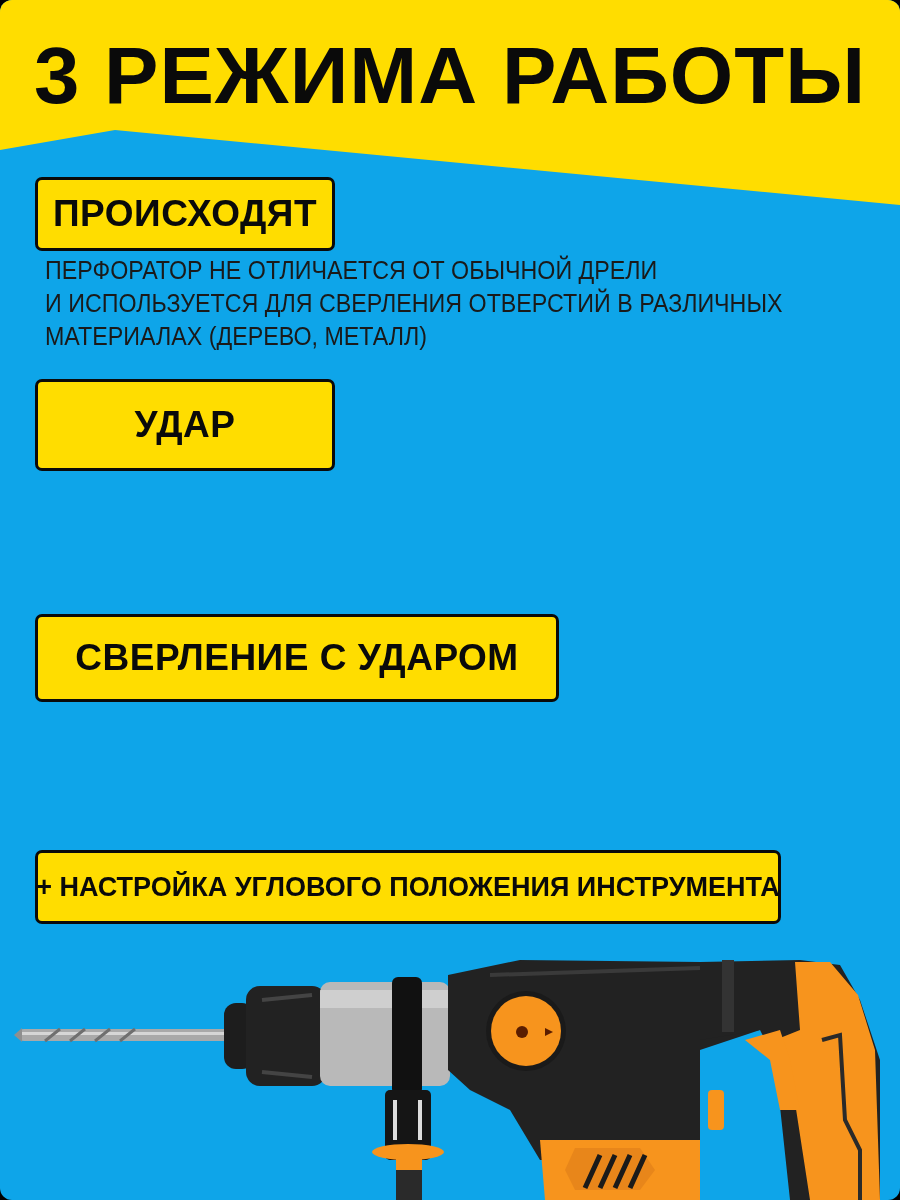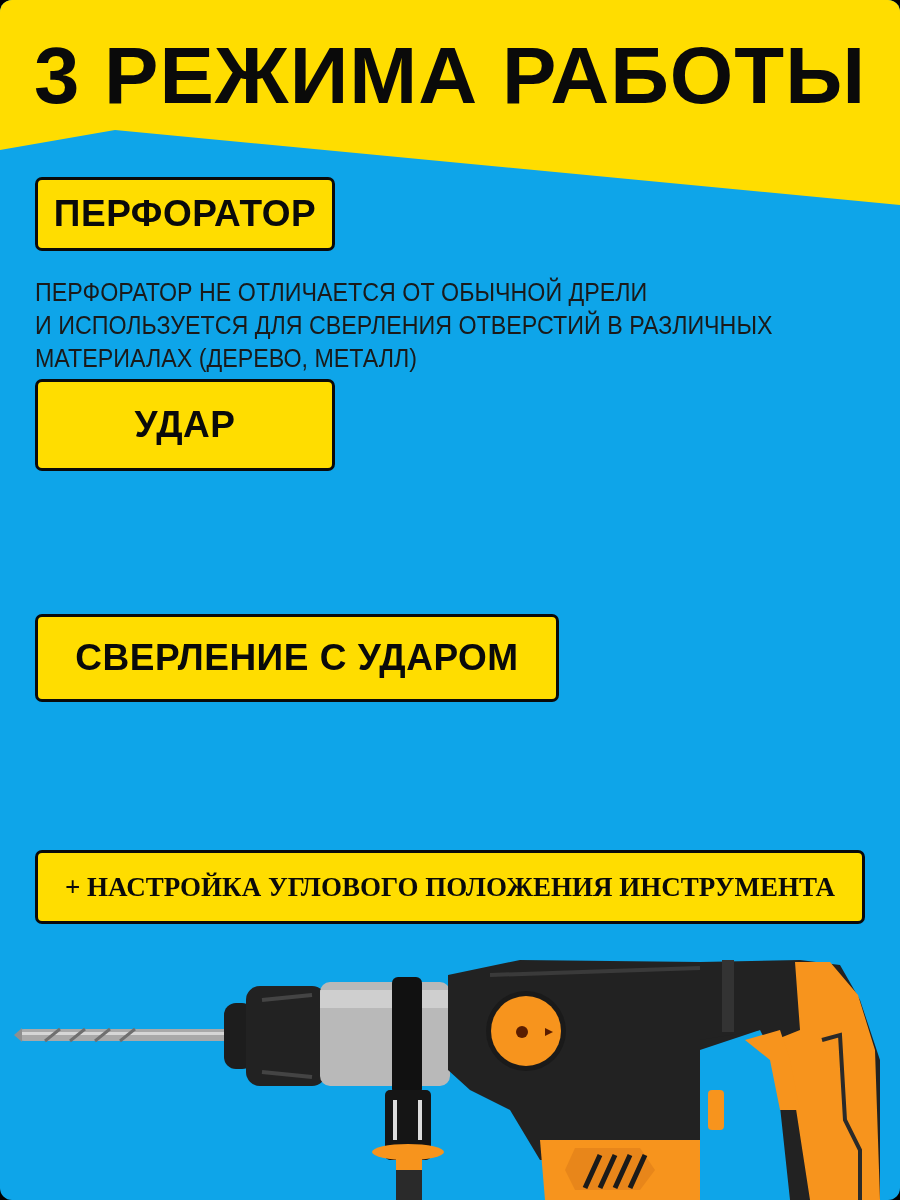--- a/index.html
+++ b/index.html
@@ -27,37 +27,37 @@
       font-size: 37px; color: #0a0a0a; letter-spacing: 0.5px;
     }
     .desc {
       position: absolute; left: 35px; width: 840px;
       font-family: "Liberation Sans", sans-serif; font-weight: 400;
       font-size: 25px; line-height: 33px; color: #1a1a1a;
       letter-spacing: 0;
     }
     .desc div { white-space: nowrap; transform-origin: left; transform: scaleX(0.93); }
     .footer-label {
-      position: absolute; left: 35px; top: 850px; width: 830px; height: 74px;
+      position: absolute; left: 35px; top: 850px; width: 746px; height: 74px;
       background: #FFDD00; border: 3px solid #0a0a0a; border-radius: 7px; box-sizing: border-box;
       display: flex; align-items: center; justify-content: center;
-      font-family: Liberation Serif, serif; font-weight: 700;
+      font-family: Liberation Sans, sans-serif; font-weight: 700;
       font-size: 27px; color: #0a0a0a; white-space: nowrap;
     }
     .drill { position: absolute; left: 0; top: 930px; width: 900px; height: 270px; }
   </style>
 </head>
 <body>
 
 <div class="card">
   <div class="banner"></div>
   <div class="title">3 РЕЖИМА РАБОТЫ</div>
 
-  <div class="label" style="left:35px; top:177px; width:300px; height:74px;">ПЕРФОРАТОР</div>
-  <div class="desc" style="top:276px;">
+  <div class="label" style="left:35px; top:177px; width:300px; height:74px;">ПРОИСХОДЯТ</div>
+  <div class="desc" style="top:254px;margin-left:10px;">
     <div>ПЕРФОРАТОР НЕ ОТЛИЧАЕТСЯ ОТ ОБЫЧНОЙ ДРЕЛИ</div>
     <div>И ИСПОЛЬЗУЕТСЯ ДЛЯ СВЕРЛЕНИЯ ОТВЕРСТИЙ В РАЗЛИЧНЫХ</div>
     <div>МАТЕРИАЛАХ (ДЕРЕВО, МЕТАЛЛ)</div>
   </div>
 
   <div class="label" style="left:35px; top:379px; width:300px; height:92px;">УДАР</div>
 
   <div class="label" style="left:35px; top:614px; width:524px; height:88px;">СВЕРЛЕНИЕ С УДАРОМ</div>
 
   <div class="footer-label">+ НАСТРОЙКА УГЛОВОГО ПОЛОЖЕНИЯ ИНСТРУМЕНТА</div>

